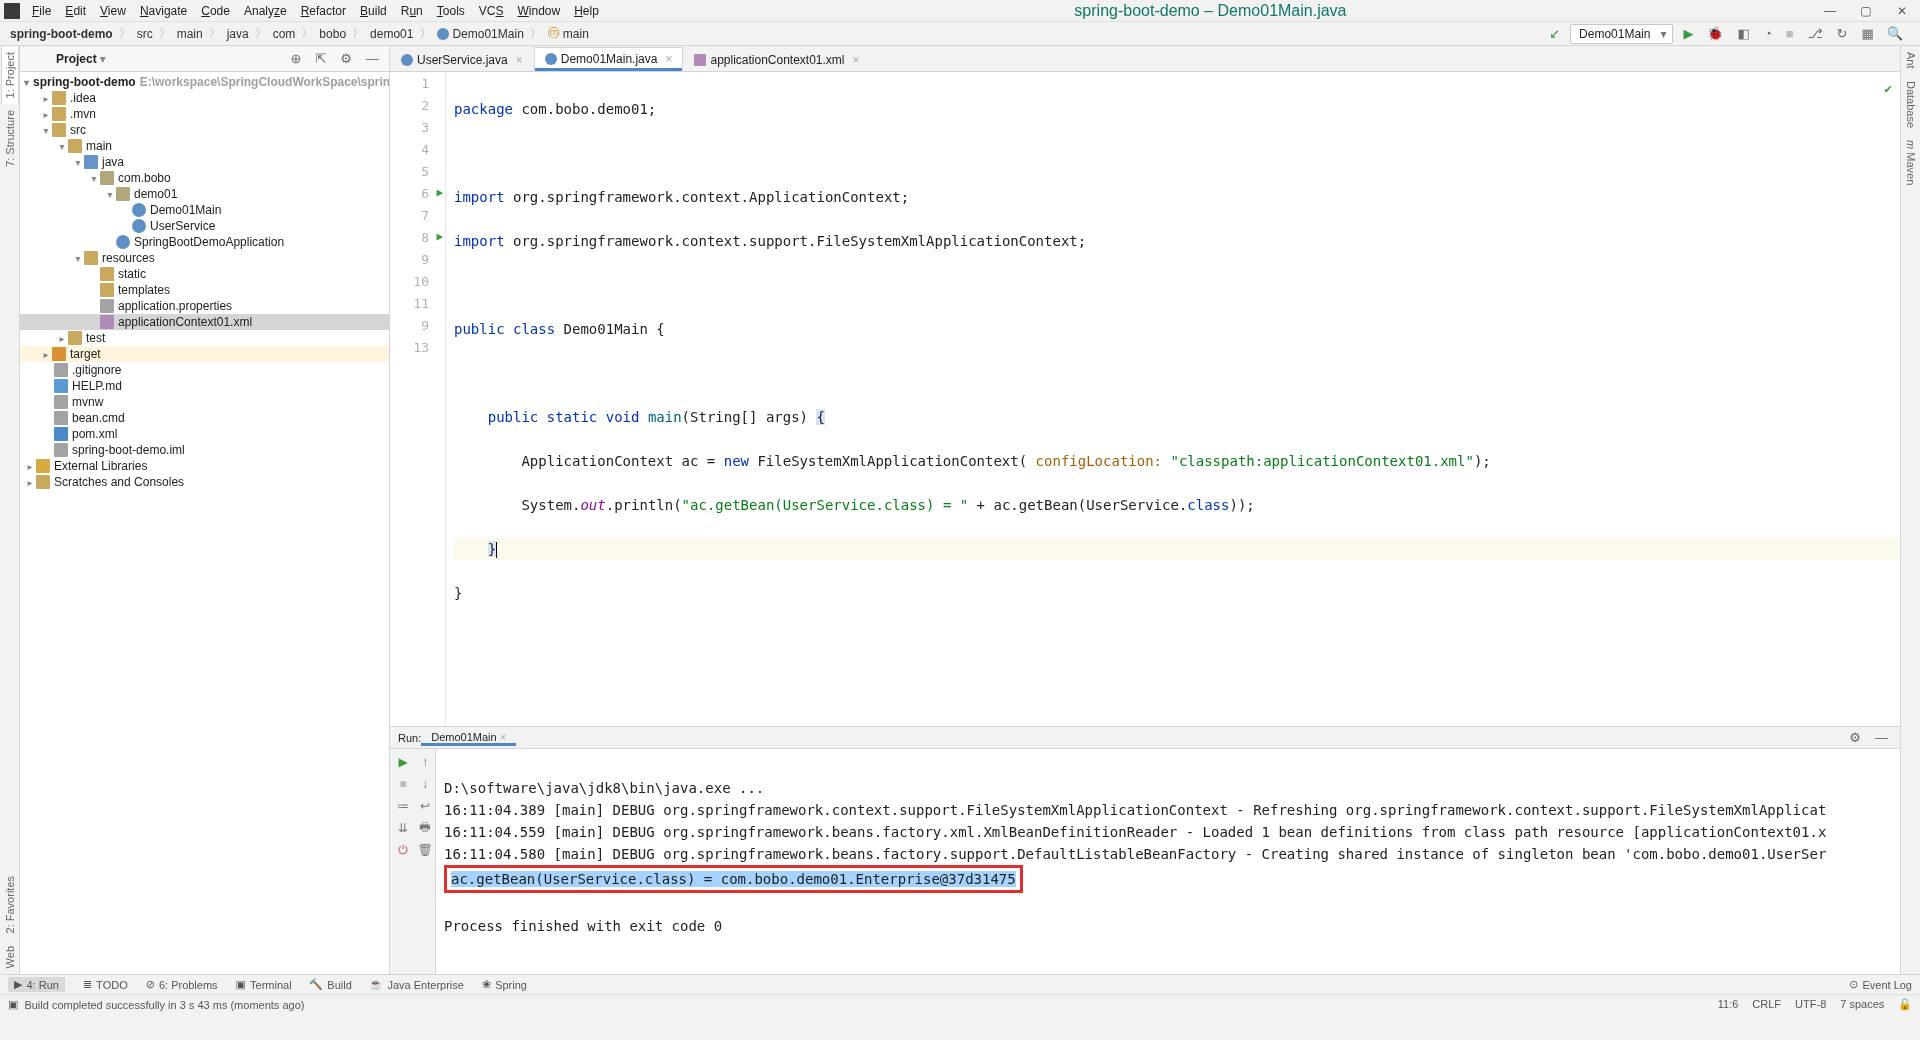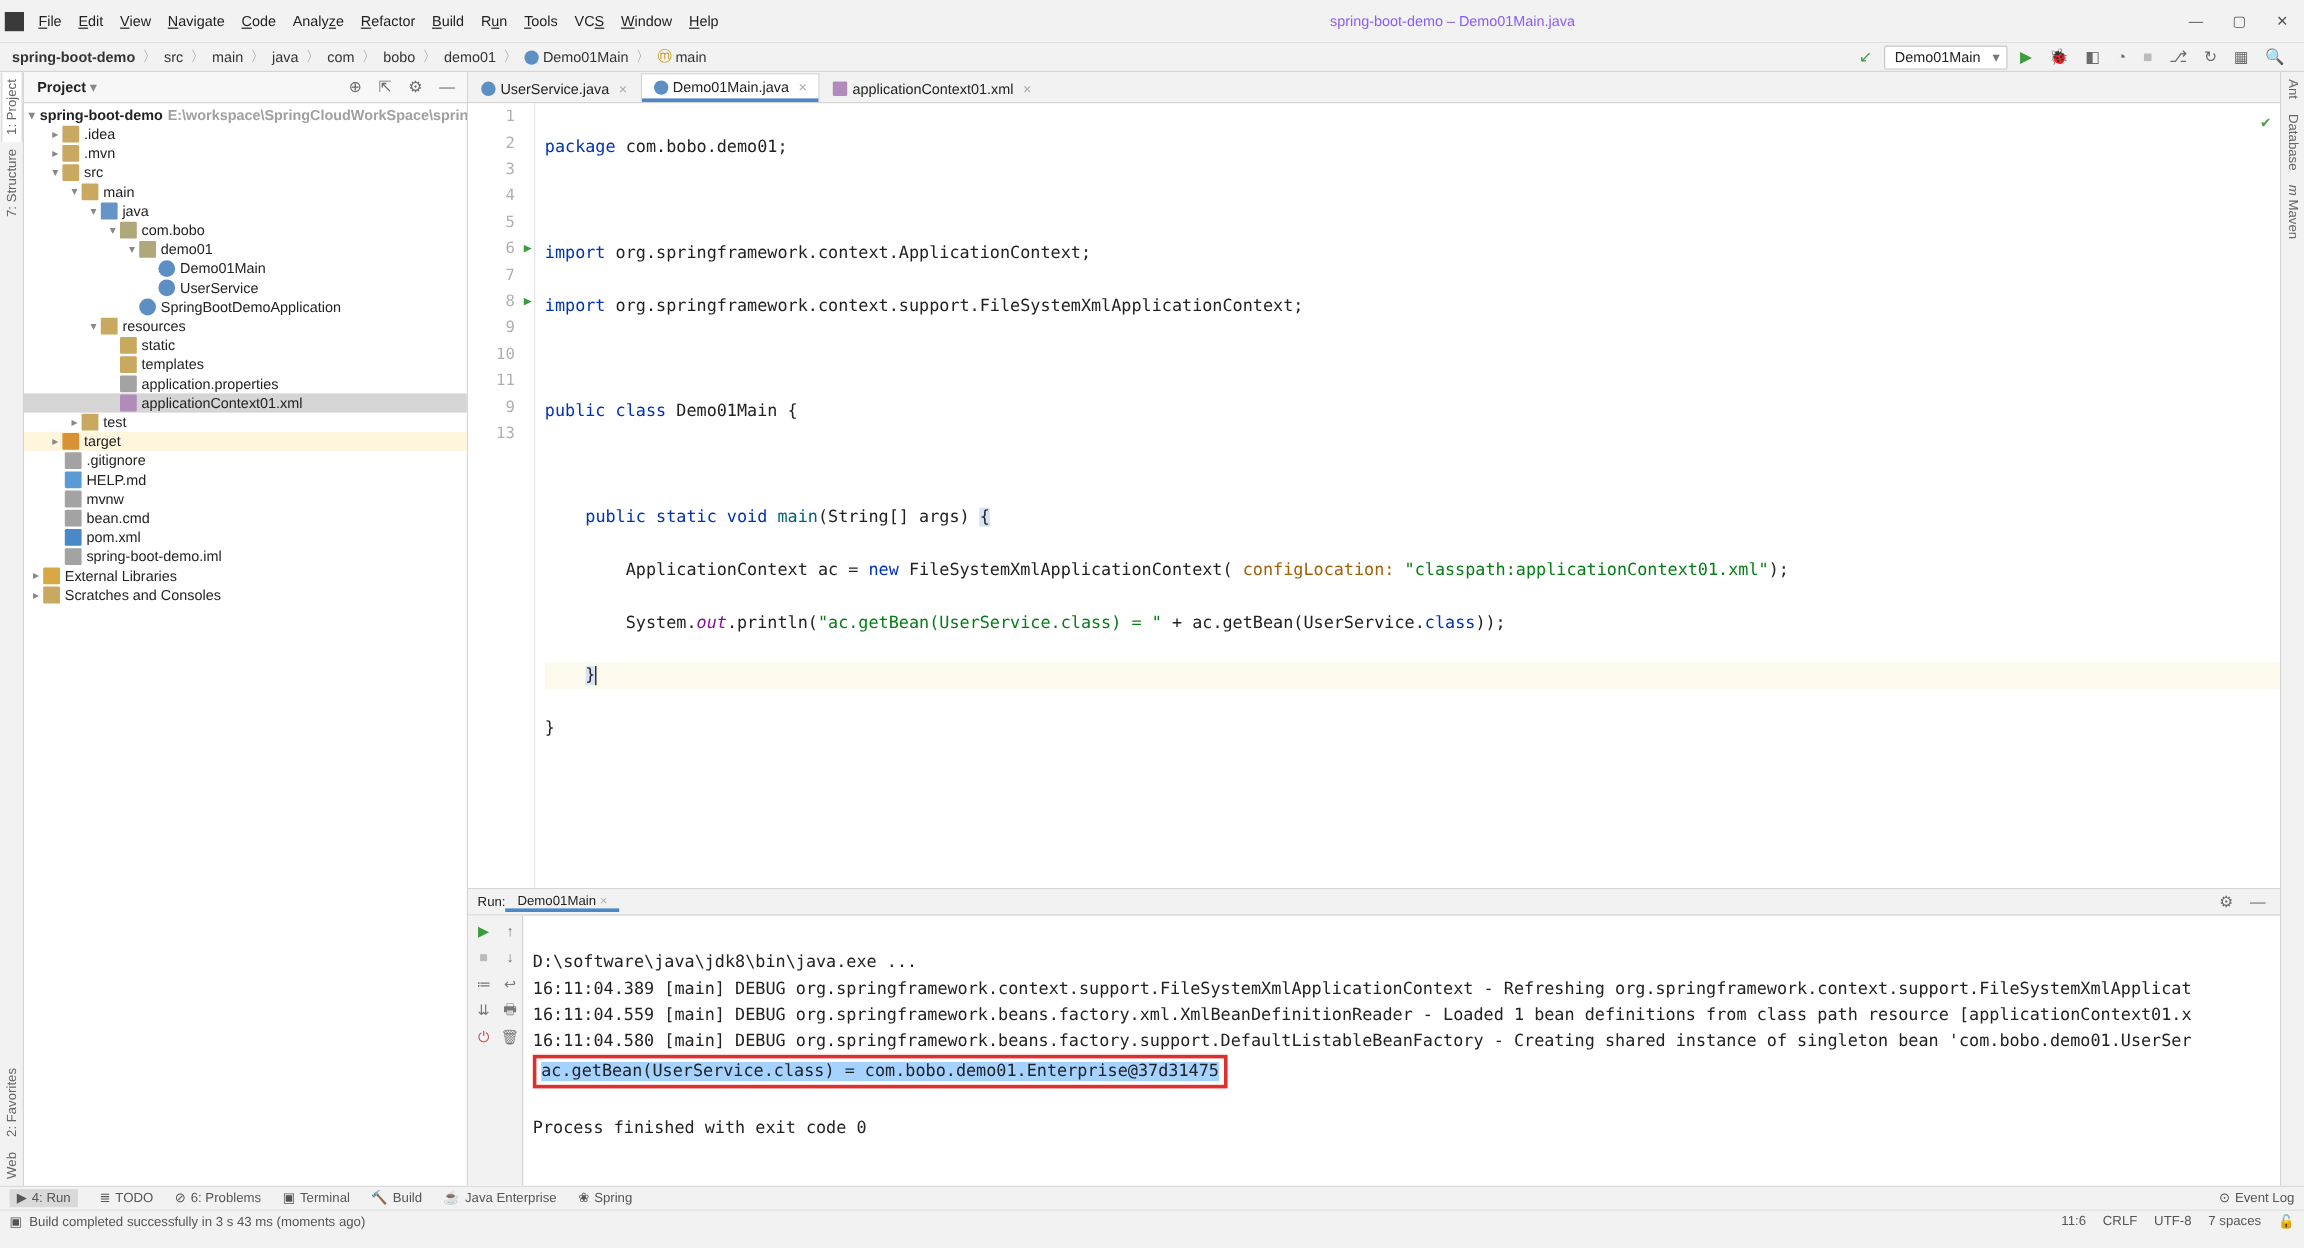--- a/index.html
+++ b/index.html
@@ -1,35 +1,35 @@
 <!DOCTYPE html>
 <html><head>
 <meta charset="utf-8">
 <style>
 * { box-sizing: border-box; margin: 0; padding: 0; }
 body { font-family: "Segoe UI", Arial, sans-serif; font-size: 12px; color: #222; background: #f2f2f2; overflow: hidden; width: 1920px; height: 1040px; position: relative; }
 
 
-.titlebar { height: 36px; background: #f2f2f2; display: flex; align-items: center; padding: 0 4px; border-bottom: 1px solid #e0e0e0; }
+.titlebar { height: 22px; background: #f2f2f2; display: flex; align-items: center; padding: 0 4px; border-bottom: 1px solid #e0e0e0; }
 .titlebar .logo { width: 16px; height: 16px; background: #3a3a3a; margin-right: 6px; }
 .titlebar .menu-items { display: flex; gap: 2px; }
 .titlebar .menu-item { padding: 2px 6px; cursor: pointer; }
 .titlebar u { text-decoration: underline; }
-.titlebar .win-title { flex: 1; text-align: center; color: #8b5cf6; font-size: 12px; }
+.titlebar .win-title { flex: 1; text-align: center; color: #0f766e; font-size: 16px; }
 .titlebar .win-controls { display: flex; gap: 8px; }
 .titlebar .win-control { width: 28px; text-align: center; color: #555; cursor: pointer; }
 
 
 .navbar { height: 24px; background: #f2f2f2; display: flex; align-items: center; padding: 0 6px; border-bottom: 1px solid #d5d5d5; }
 .navbar .crumb { display: inline-flex; align-items: center; padding: 0 4px; color: #333; }
 .navbar .sep { color: #999; padding: 0 2px; }
 
 
 .toolrow { height: 26px; background: #f7f7f7; display: flex; align-items: center; border-bottom: 1px solid #d5d5d5; }
-.toolrow-left { display: flex; align-items: center; padding-left: 11px; gap: 2px; }
+.toolrow-left { display: flex; align-items: center; padding-left: 36px; gap: 2px; }
 .toolrow-left .dropdown { display: flex; align-items: center; gap: 3px; }
 .toolrow-left .icons { display: flex; gap: 6px; margin-left: auto; }
 .toolrow-right { margin-left: auto; display: flex; align-items: center; gap: 6px; padding-right: 6px; }
 .combo { border: 1px solid #c6c6c6; background: #fff; padding: 2px 22px 2px 8px; font-size: 12px; position: relative; border-radius: 2px; }
 .combo::after { content: "▾"; position: absolute; right: 6px; color: #777; }
 .toolbtn { padding: 2px 4px; color: #6b6b6b; cursor: pointer; font-size: 13px; }
 .toolbtn.green { color: #3b9c3b; }
 
 
 .main-area { display: flex; height: calc(1040px - 22px - 24px - 26px - 20px - 20px); }

